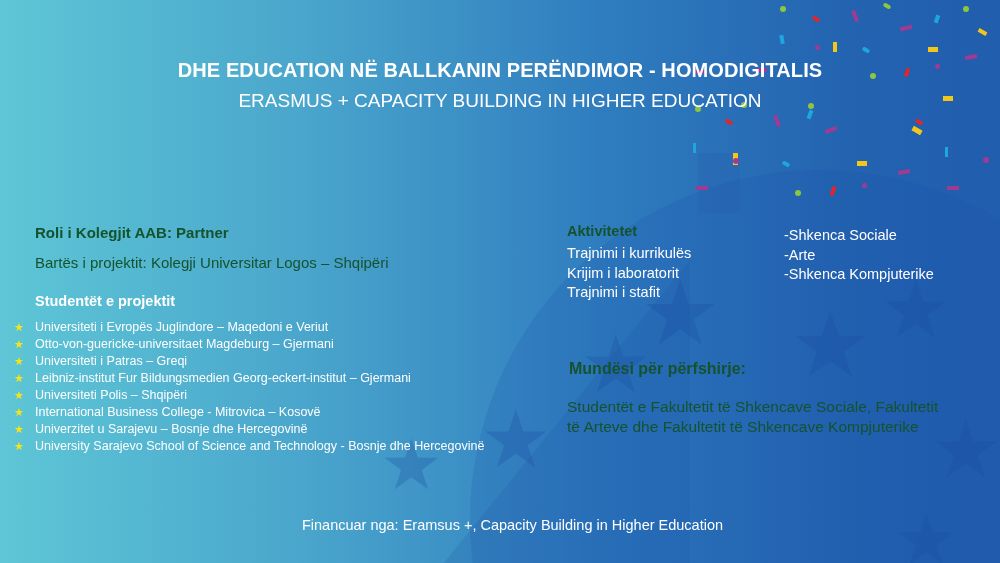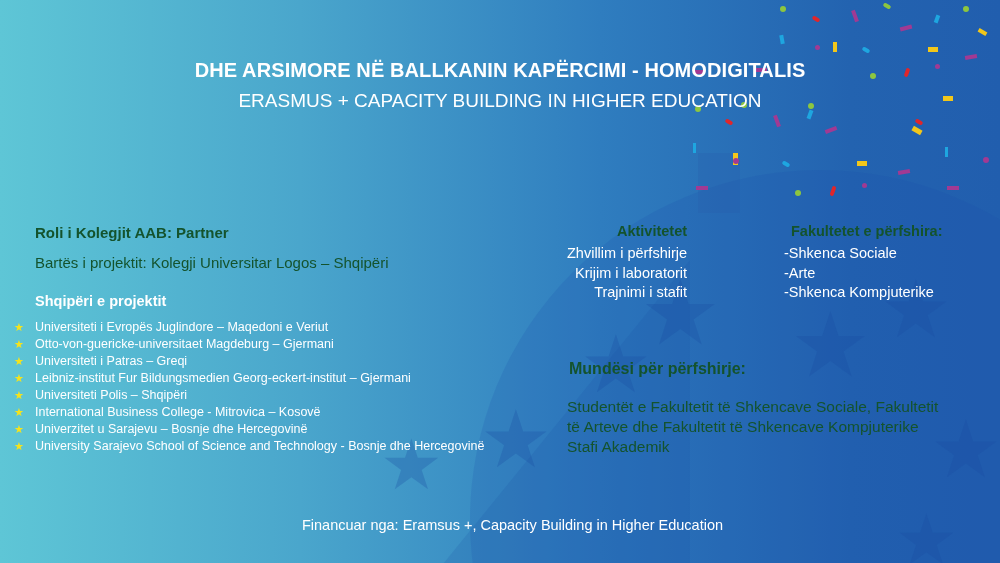--- a/index.html
+++ b/index.html
@@ -35,21 +35,21 @@
 
     .left-col { position: absolute; left: 35px; top: 224px; }
     .role { font-weight: bold; font-size: 15px; position: absolute; top: 0; left: 0; white-space: nowrap; }
     .bearer { font-size: 15px; position: absolute; top: 30px; left: 0; white-space: nowrap; }
     .partners-title { font-weight: bold; font-size: 14.5px; position: absolute; top: 69px; left: 0; white-space: nowrap; }
 
     .partner-list { position: absolute; left: 14px; top: 319px; list-style: none; margin: 0; padding: 0; }
     .partner-list li { font-size: 12.5px; line-height: 17px; color: #fff; white-space: nowrap; display: flex; align-items: center; }
     .partner-list .star { color: #f5e31c; font-size: 11px; width: 21px; display: inline-block; }
 
-    .activities { position: absolute; left: 567px; top: 222px; text-align: right; }
+    .activities { position: absolute; left: 567px; top: 222px; }
     .faculties { position: absolute; left: 784px; top: 222px; }
     .col-title { font-weight: bold; font-size: 14.5px; line-height: 18px; white-space: nowrap; }
     .col-item { font-size: 14.5px; line-height: 19.5px; color: #fff; white-space: nowrap; }
     .col-items { margin-top: 4px; }
     .faculties .col-title { margin-left: 7px; }
 
     .opportunities { position: absolute; left: 567px; top: 360px; }
     .opp-title { font-weight: bold; font-size: 16px; white-space: nowrap; margin-left: 2px; }
     .opp-text { margin-top: 19px; font-size: 15.5px; line-height: 20px; width: 420px; }
     .opp-text div { white-space: nowrap; }
@@ -110,28 +110,28 @@
   <div class="confetti" style="left:795px;top:190px;width:6px;height:6px;border-radius:50%;background:#8dc63f;"></div>
   <div class="confetti" style="left:831px;top:186px;width:4px;height:10px;background:#e0262b;transform:rotate(20deg);border-radius:3px;"></div>
   <div class="confetti" style="left:862px;top:183px;width:5px;height:5px;border-radius:50%;background:#a13a93;"></div>
   <div class="confetti" style="left:947px;top:186px;width:12px;height:4px;background:#a13a93;"></div>
   <div class="confetti" style="left:693px;top:70px;width:12px;height:4px;background:#a13a93;"></div>
   <div class="confetti" style="left:725px;top:120px;width:8px;height:4px;background:#e0262b;transform:rotate(30deg);border-radius:3px;"></div>
   <div class="confetti" style="left:695px;top:106px;width:6px;height:6px;border-radius:50%;background:#8dc63f;"></div>
 </div>
 
 <div class="title-block">
-  <div class="title-line">DHE ARSIMORE NË BALLKANIN KAPËRCIMI - HOMODIGITALIS</div>
+  <div class="title-line">DHE EDUCATION NË BALLKANIN PERËNDIMOR - HOMODIGITALIS</div>
   <div class="subtitle">ERASMUS + CAPACITY BUILDING IN HIGHER EDUCATION</div>
 </div>
 
 <div class="left-col">
   <div class="role yellow">Roli i Kolegjit AAB: Partner</div>
   <div class="bearer yellow">Bartës i projektit: Kolegji Universitar Logos – Shqipëri</div>
-  <div class="partners-title white">Shqipëri e projektit</div>
+  <div class="partners-title white">Studentët e projektit</div>
 </div>
 
 <ul class="partner-list">
   <li>
       <span class="star">★</span>
       <span>Universiteti i Evropës Juglindore – Maqedoni e Veriut</span>
     </li>
   <li>
       <span class="star">★</span>
       <span>Otto-von-guericke-universitaet Magdeburg – Gjermani</span>
@@ -158,37 +158,35 @@
     </li>
   <li>
       <span class="star">★</span>
       <span>University Sarajevo School of Science and Technology - Bosnje dhe Hercegovinë</span>
     </li>
 </ul>
 
 <div class="activities">
   <div class="col-title yellow">Aktivitetet</div>
   <div class="col-items">
-    <div class="col-item">Zhvillim i përfshirje</div>
+    <div class="col-item">Trajnimi i kurrikulës</div>
     <div class="col-item">Krijim i laboratorit</div>
     <div class="col-item">Trajnimi i stafit</div>
   </div>
 </div>
 
 <div class="faculties">
-  <div class="col-title yellow">Fakultetet e përfshira:</div>
   <div class="col-items">
     <div class="col-item">-Shkenca Sociale</div>
     <div class="col-item">-Arte</div>
     <div class="col-item">-Shkenca Kompjuterike</div>
   </div>
 </div>
 
 <div class="opportunities">
   <div class="opp-title yellow">Mundësi për përfshirje:</div>
   <div class="opp-text yellow">
     <div>Studentët e Fakultetit të Shkencave Sociale, Fakultetit</div>
     <div>të Arteve dhe Fakultetit të Shkencave Kompjuterike</div>
-    <div>Stafi Akademik</div>
   </div>
 </div>
 
 <div class="footer">Financuar nga: Eramsus +, Capacity Building in Higher Education</div>
 
 </body></html>

